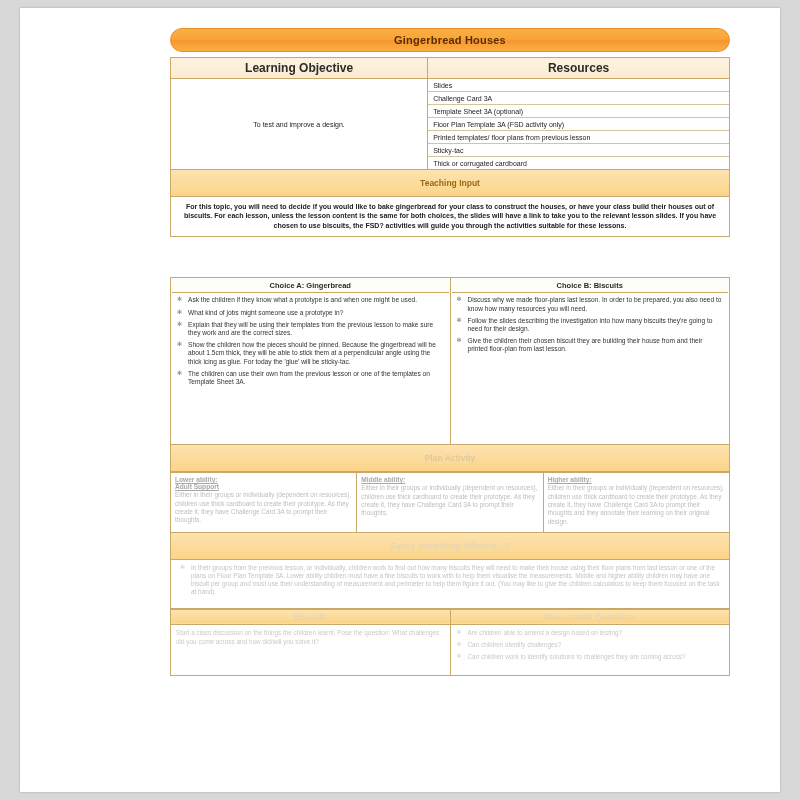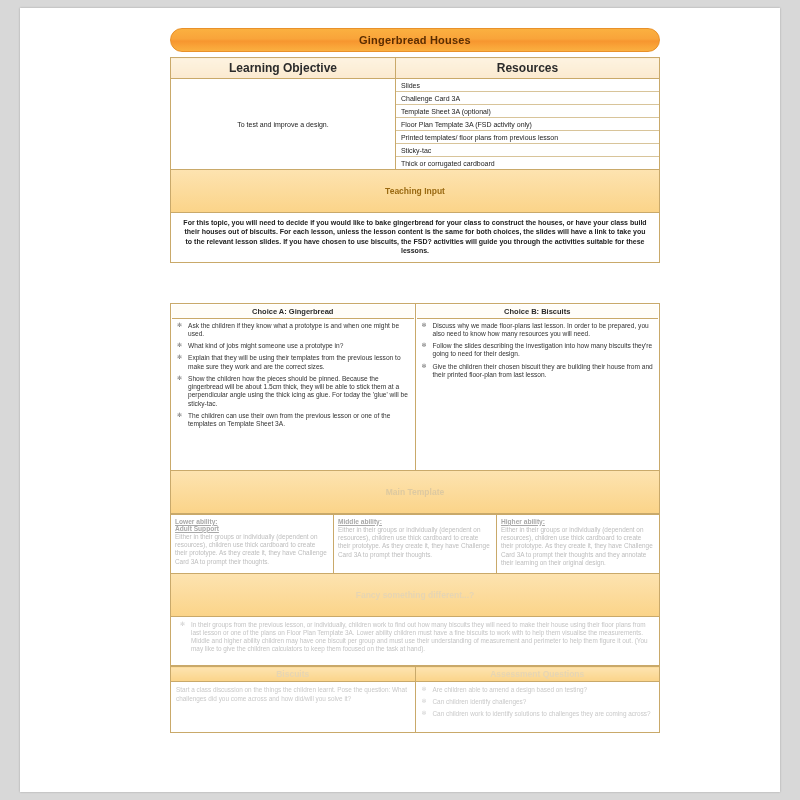--- a/index.html
+++ b/index.html
@@ -18,21 +18,21 @@
   .sheet {
     position: absolute;
     left: 20px; top: 8px;
     width: 760px; height: 784px;
     background: #ffffff;
     box-shadow: 0 0 2px rgba(0,0,0,.25);
   }
   .doc {
     position: absolute;
     left: 150px; top: 20px;
-    width: 490px;
+    width: 560px;
     font-size: 7px;
     color: #222;
   }
 
   
   .title-banner {
     height: 24px;
     border-radius: 12px;
     background: linear-gradient(to bottom, #fbb040 0%, #f9a43a 45%, #f7962f 55%, #fbb040 100%);
     border: 1px solid #e8912a;
@@ -56,21 +56,21 @@
     border: 1px solid #e8a52a;
     display: flex; align-items: center; justify-content: center;
     font-size: 8px; font-weight: bold; color: #6a3a00;
   }
   .band-orange {
     background: linear-gradient(to bottom,#fde3b0,#fbd489);
     color: #9a6a12;
     text-align: center;
     font-weight: bold;
     font-size: 8.5px;
-    padding: 16px 0;
+    padding: 8px 0;
     border: 1px solid #c9a96a;
   }
 
   
   .lo-table { width: 100%; border-collapse: collapse; }
   .lo-table td, .lo-table th { border: 1px solid #c9a96a; }
   .lo-head {
     background: linear-gradient(to bottom,#fdf3e0,#fbead0);
     text-align: center; font-weight: bold; font-size: 12px; padding: 3px 0;
     color: #2b2b2b;
@@ -216,21 +216,21 @@
                 <li>Discuss why we made floor-plans last lesson. In order to be prepared, you also need to know how many resources you will need.</li>
                 <li>Follow the slides describing the investigation into how many biscuits they're going to need for their design.</li>
                 <li>Give the children their chosen biscuit they are building their house from and their printed floor-plan from last lesson.</li>
               </ul>
             </div>
           </td>
         </tr>
       </tbody>
         </table>
 
-      <div class="band-orange band-faded" style="border-top:none;">Main Template</div>
+      <div class="band-orange band-faded" style="border-top:none;">Plan Activity</div>
       <table class="ma-table">
         <tbody>
             <tr>
           <td>
             <div class="ma-title">Lower ability:</div>
             <div class="ma-sub">Adult Support</div>
             <div class="ma-text">Either in their groups or individually (dependent on resources), children use thick cardboard to create their prototype. As they create it, they have Challenge Card 3A to prompt their thoughts.</div>
           </td>
           <td>
             <div class="ma-title">Middle ability:</div>

